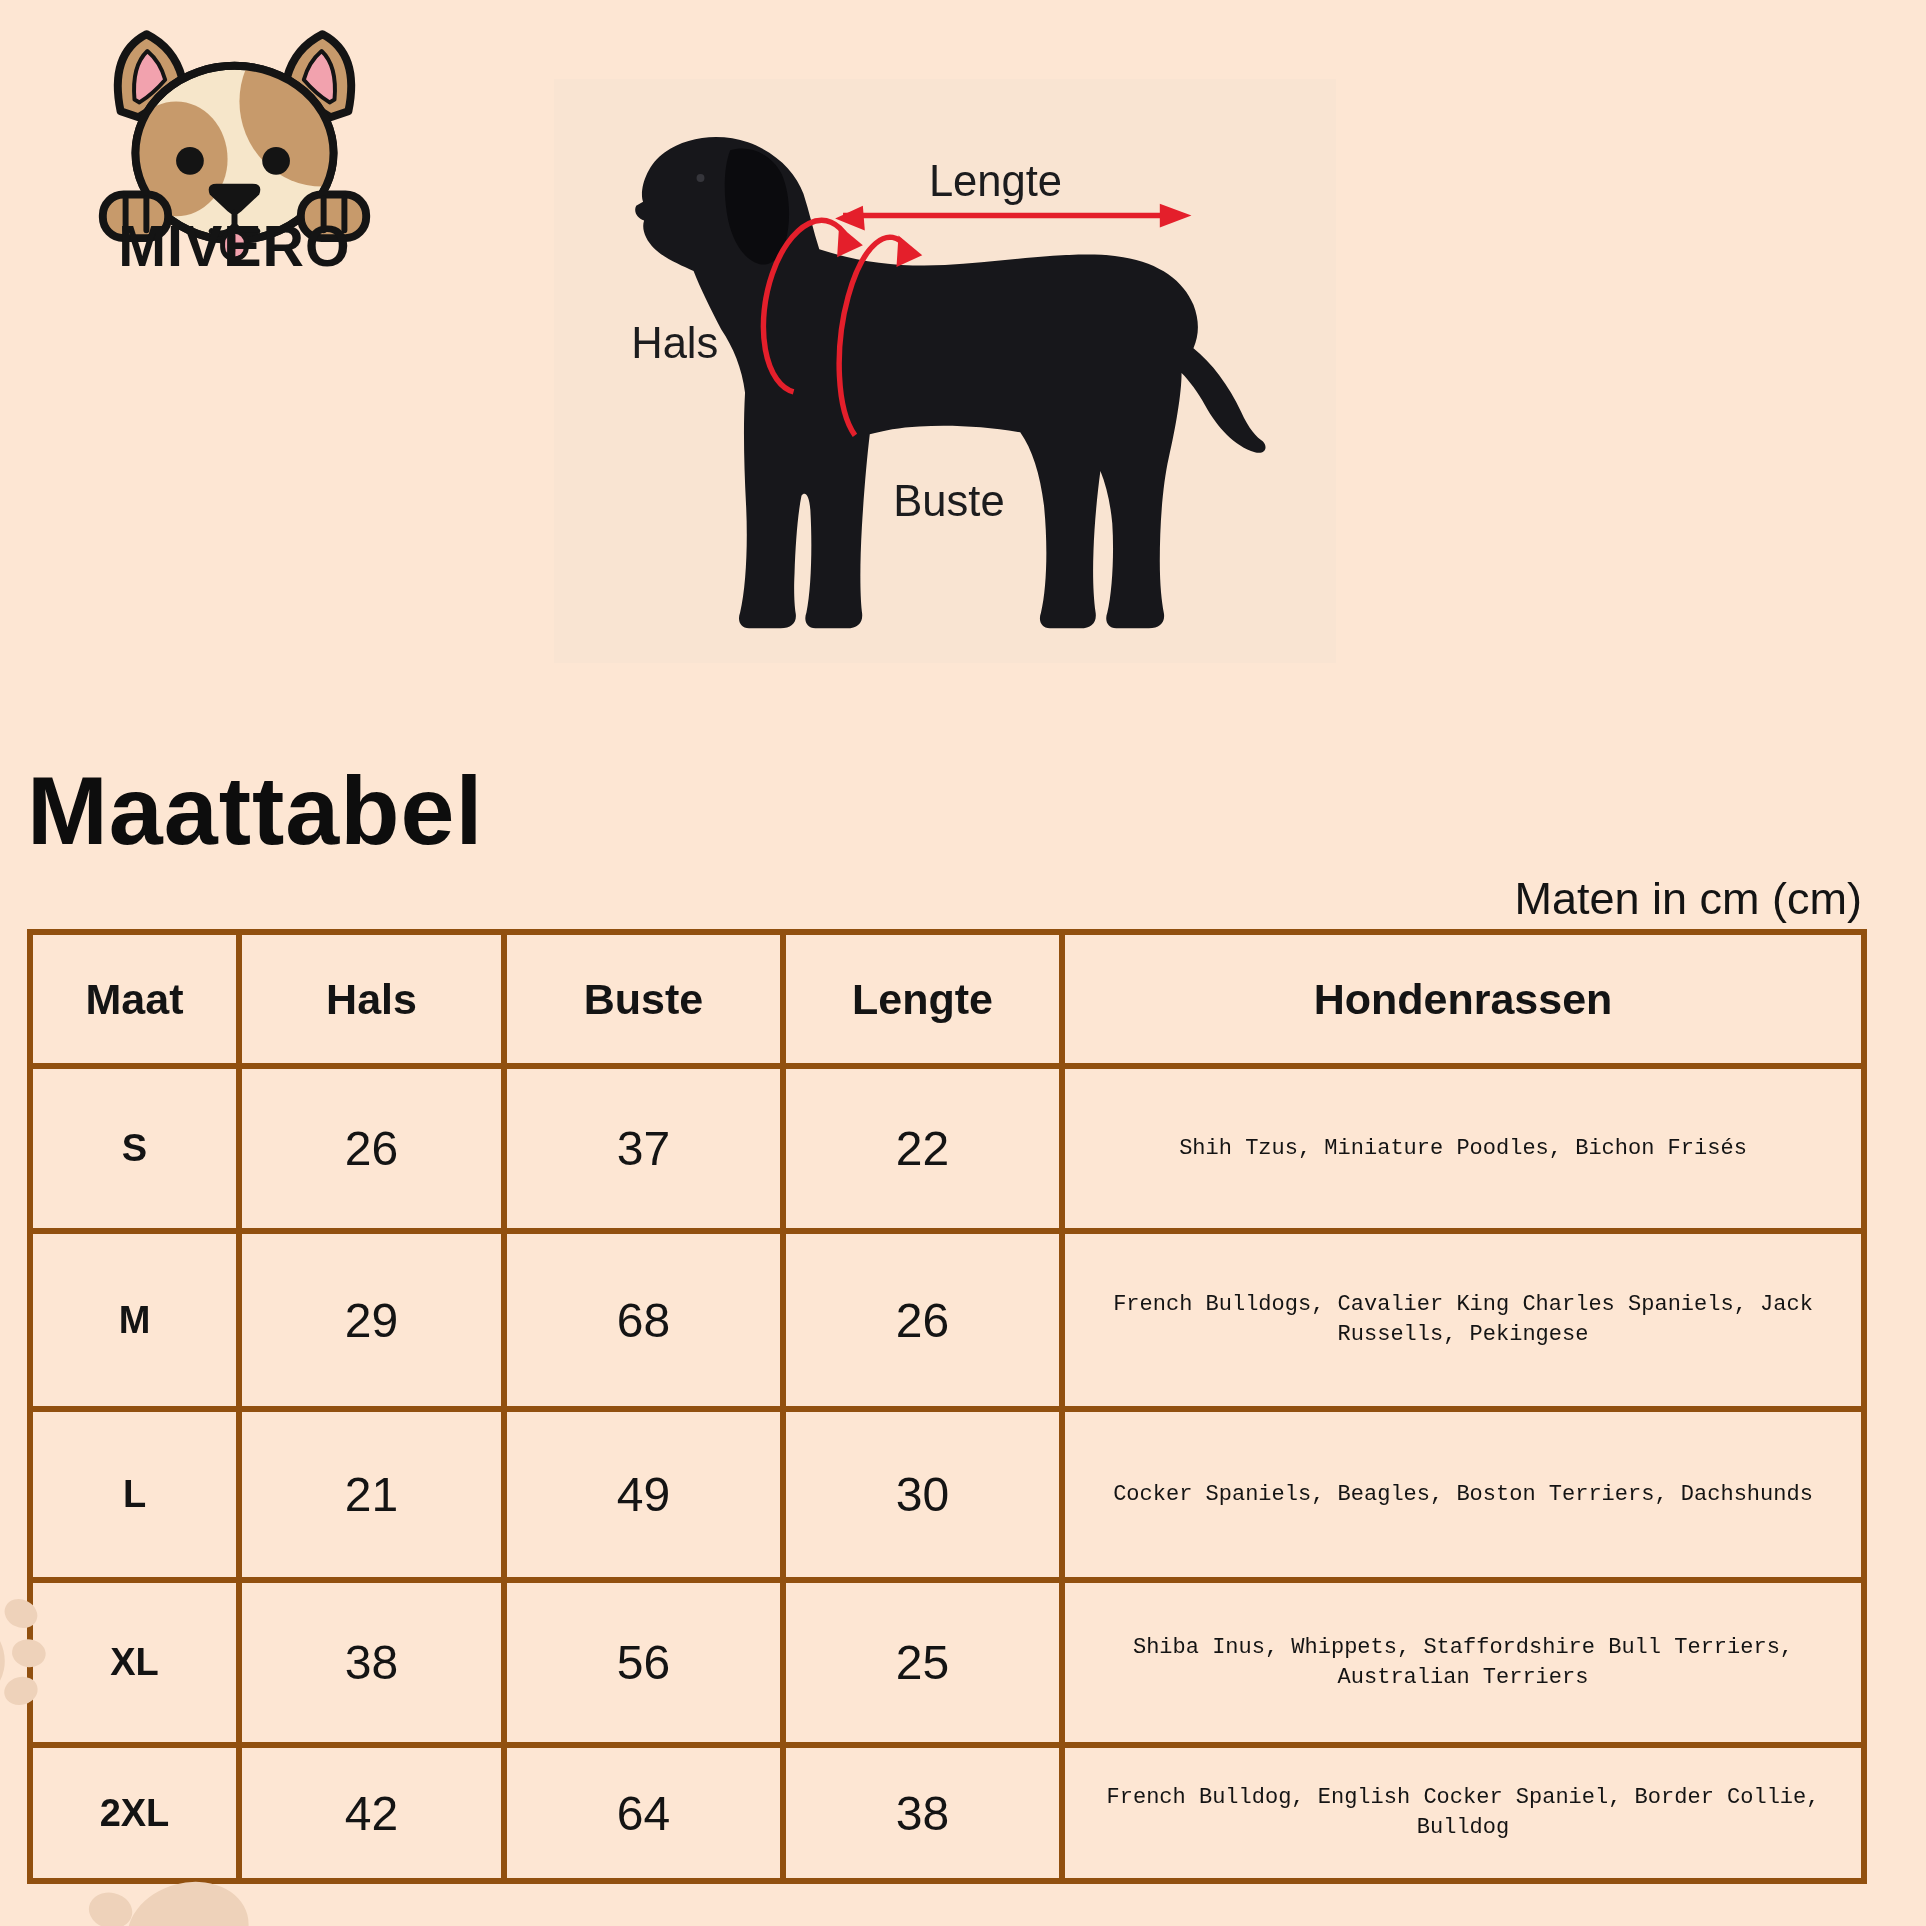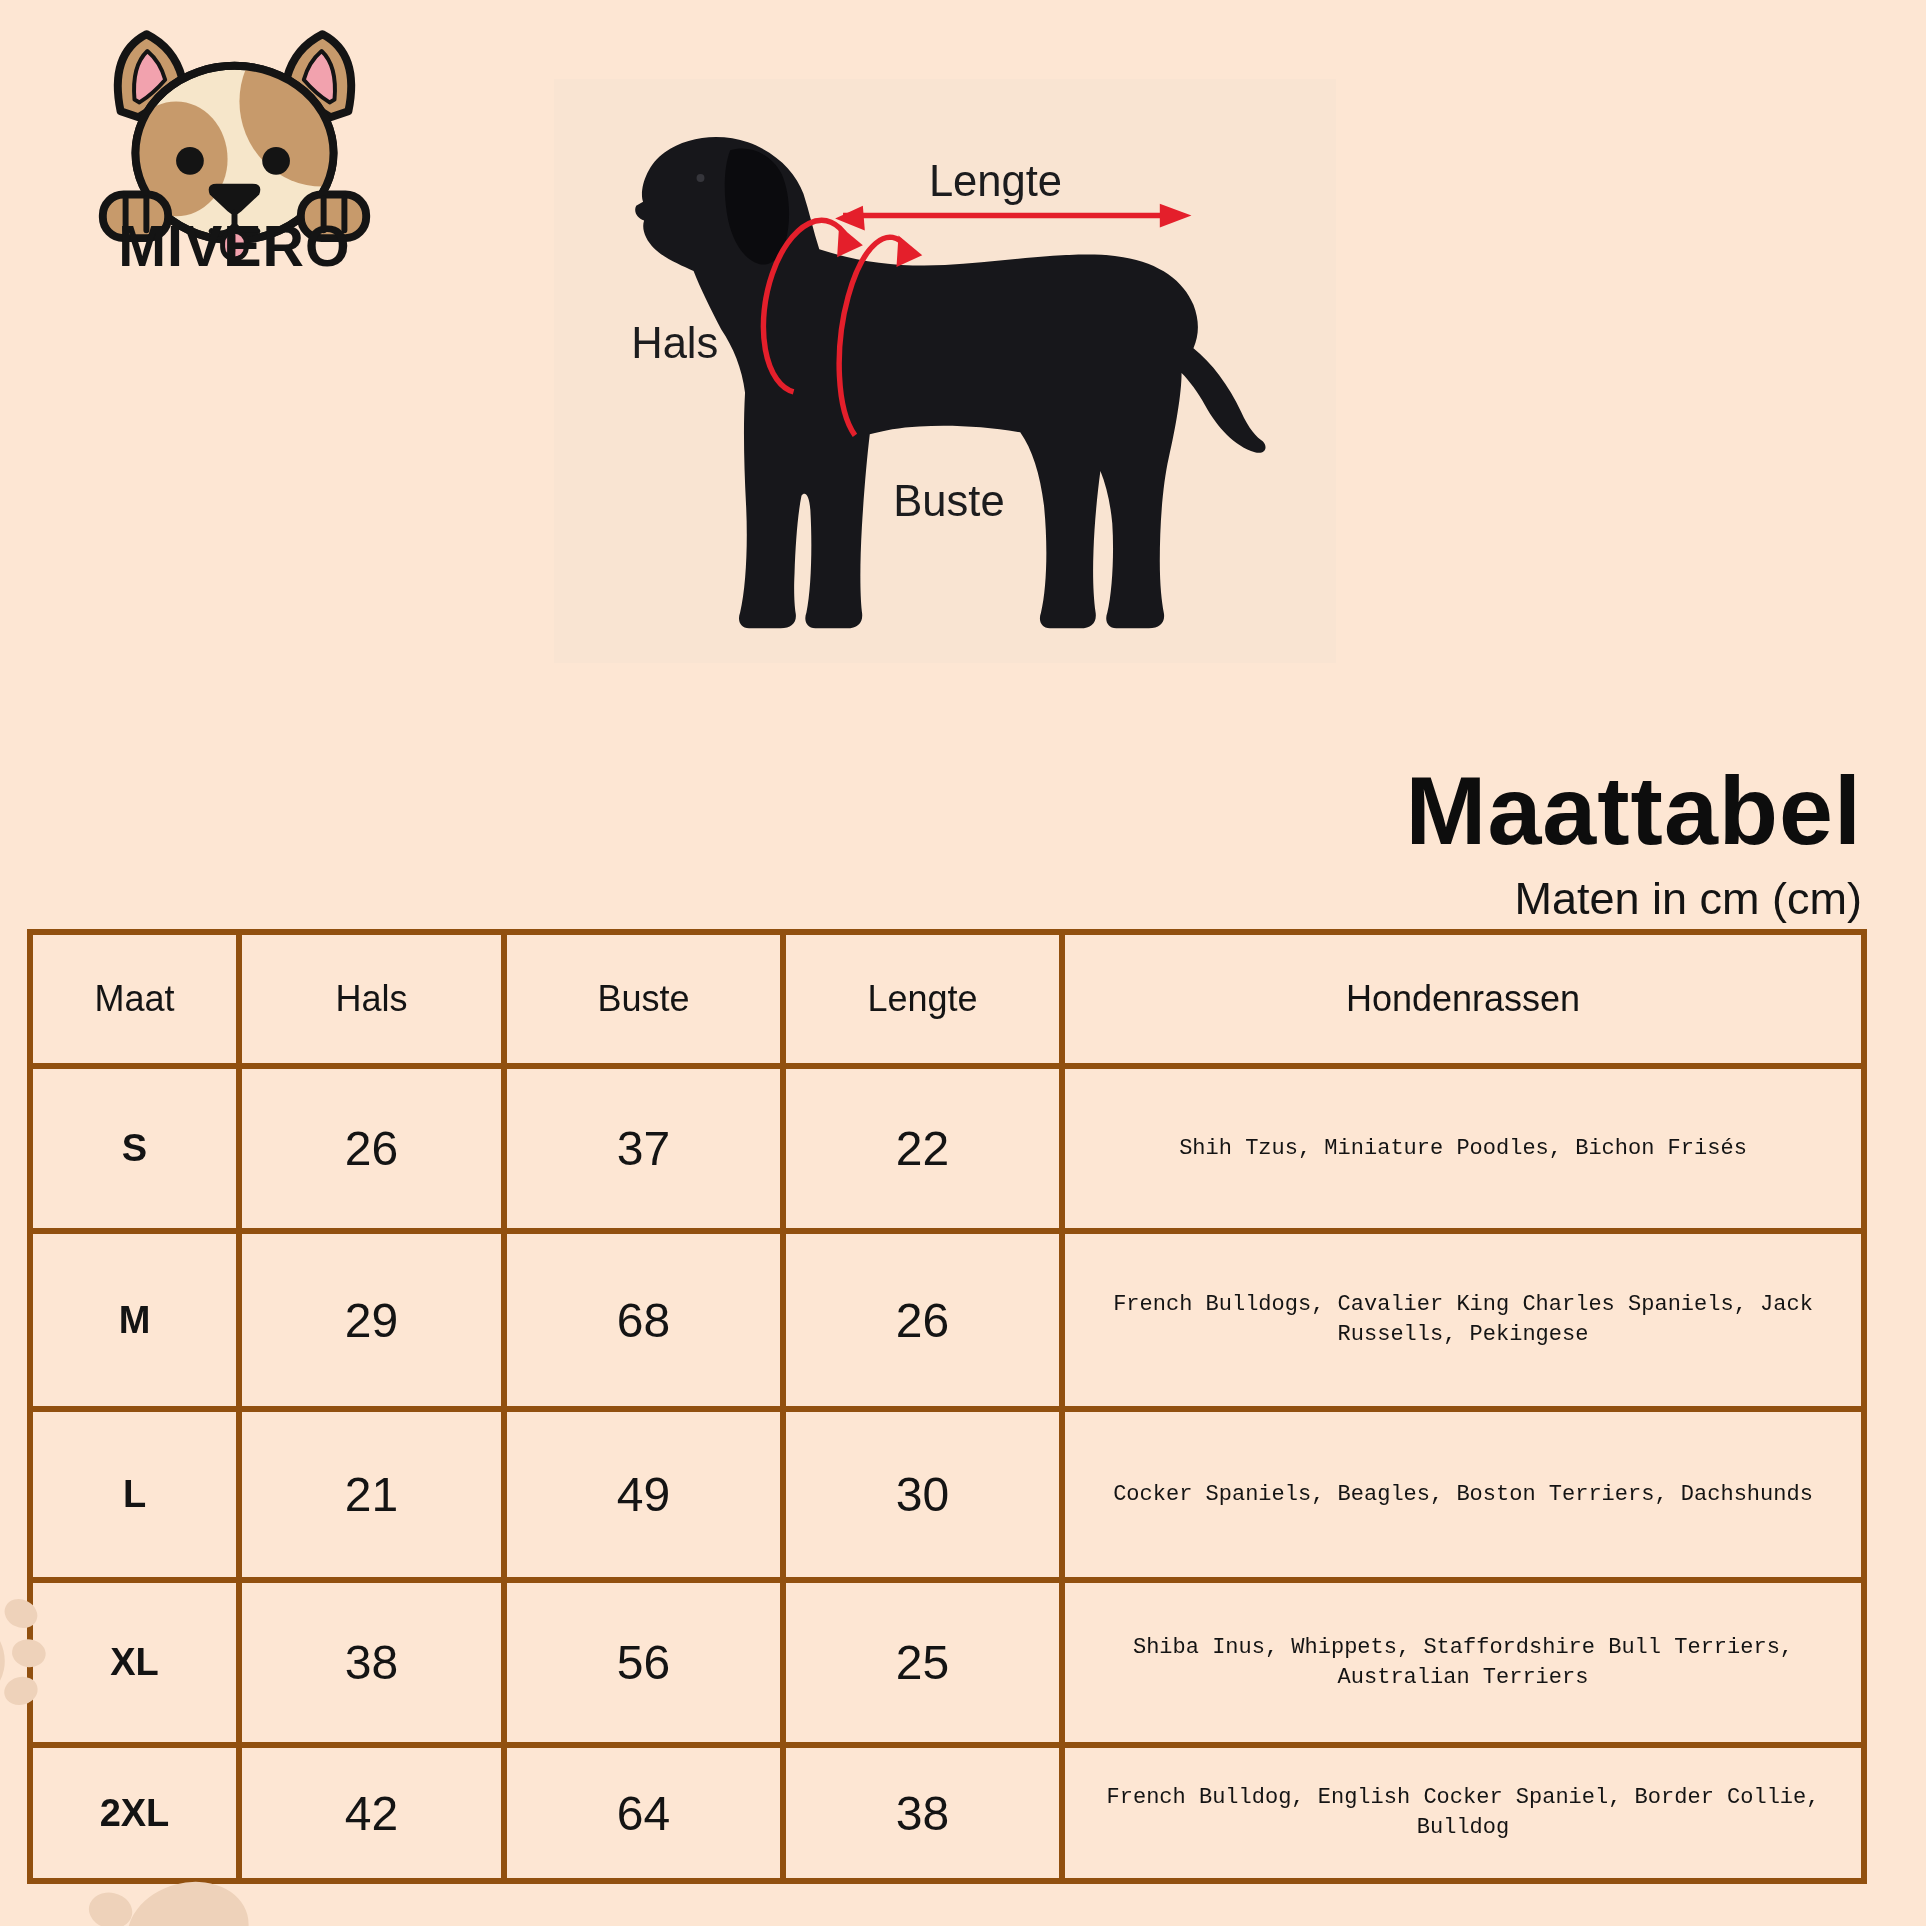--- a/index.html
+++ b/index.html
@@ -6,37 +6,37 @@
   .canvas{
     position:relative;width:1927px;height:1927px;overflow:hidden;
     background:#fde6d3;font-family:"Liberation Sans",sans-serif;color:#141414;
   }
   
   .logo{position:absolute;left:85px;top:24px;width:299px;height:248px;}
   
   .diagram{position:absolute;left:554px;top:79px;width:782px;height:584px;}
   
   .title{
-    position:absolute;left:27px;top:760px;width:1835px;text-align:right;
+    position:absolute;left:27px;top:760px;width:1835px;text-align:left;
     font-size:97px;font-weight:bold;letter-spacing:1px;line-height:1.05;color:#0d0d0d;
   }
   .subtitle{
     position:absolute;left:27px;top:873px;width:1835px;text-align:right;
     font-size:45px;font-weight:400;color:#141414;
   }
   
   table.size{
     position:absolute;left:27px;top:929px;width:1835px;
     border-collapse:collapse;table-layout:fixed;background:transparent;
   }
   table.size th,table.size td{
     border:6px solid #91500f;text-align:center;vertical-align:middle;
     padding:0;color:#141414;
   }
-  table.size th{font-size:36px;font-weight:normal;height:128px;}
+  table.size th{font-size:43px;font-weight:bold;height:128px;}
   td.c-maat{font-size:38px;font-weight:bold;}
   td.c-num{font-size:48px;font-weight:400;}
   td.c-breeds{
     font-size:22px;text-align:left;padding-left:30px;padding-right:69px;
     line-height:1.35;
     font-family:Liberation Mono, monospace;
   }
   tr.r-s  td{height:159px;}
   tr.r-m  td{height:172px;}
   tr.r-l  td{height:165px;}

